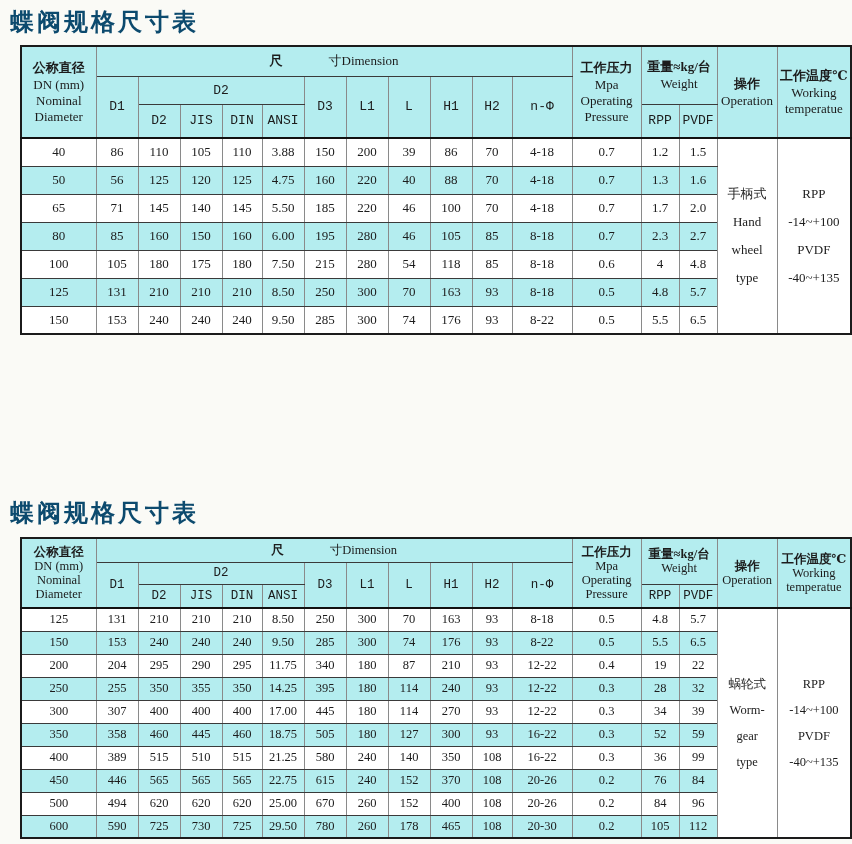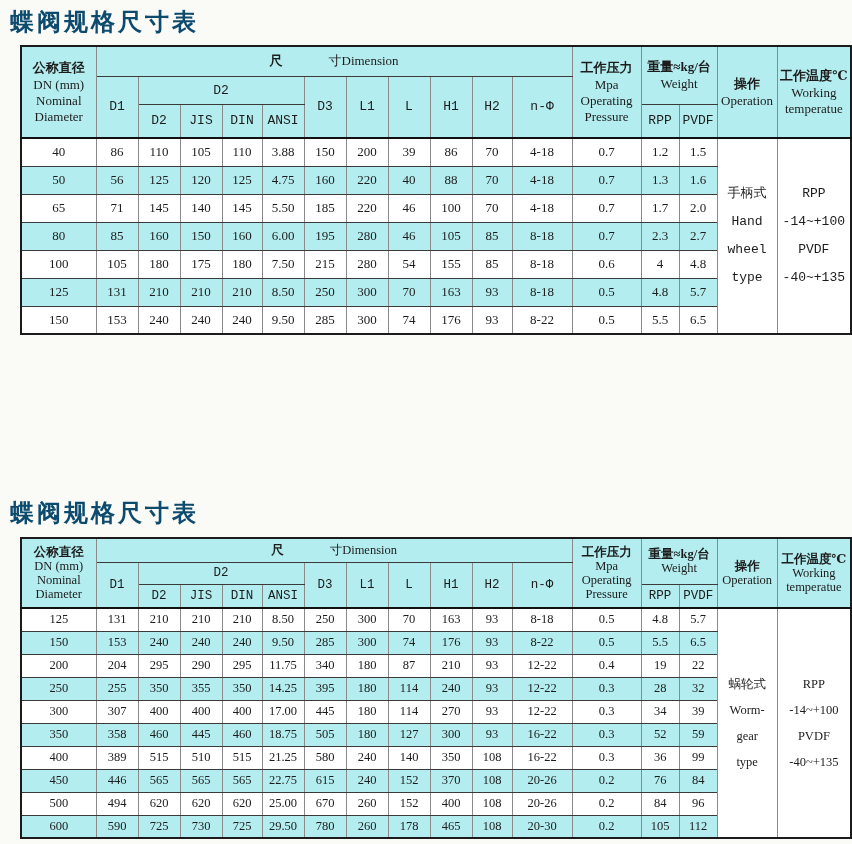--- a/index.html
+++ b/index.html
@@ -49,21 +49,21 @@
   td.merge { background:#ffffff !important; font-size:13px; }
   td.merge div { white-space:nowrap; }
 
   
   .t1 thead tr:nth-child(1) { height:30px; }
   .t1 thead tr:nth-child(2) { height:28px; }
   .t1 thead tr:nth-child(3) { height:34px; }
   .t1 thead th { font-size:13px; }
   .t1 tbody tr { height:28px; }
   .t1 tbody td { font-size:13px; }
-  .t1 td.merge div { line-height:28px;font-family:Liberation Mono, monospace; }
+  .t1 td.merge div { line-height:28px; }
 
   
   .t2 thead tr:nth-child(1) { height:24px; }
   .t2 thead tr:nth-child(2) { height:22px; }
   .t2 thead tr:nth-child(3) { height:24px; }
   .t2 thead th { font-size:12.5px; }
   .t2 thead th div { line-height:1.12; }
   .t2 tbody tr { height:23px; }
   .t2 tbody td { font-size:12.5px; }
   .t2 td.merge div { line-height:26px; }
@@ -229,21 +229,21 @@
         <tr>
           <td>100</td>
           <td>105</td>
           <td>180</td>
           <td>175</td>
           <td>180</td>
           <td>7.50</td>
           <td>215</td>
           <td>280</td>
           <td>54</td>
-          <td>155</td>
+          <td>118</td>
           <td>85</td>
           <td>8-18</td>
           <td>0.6</td>
           <td>4</td>
           <td>4.8</td>
         </tr>
         <tr class="band">
           <td>125</td>
           <td>131</td>
           <td>210</td>

